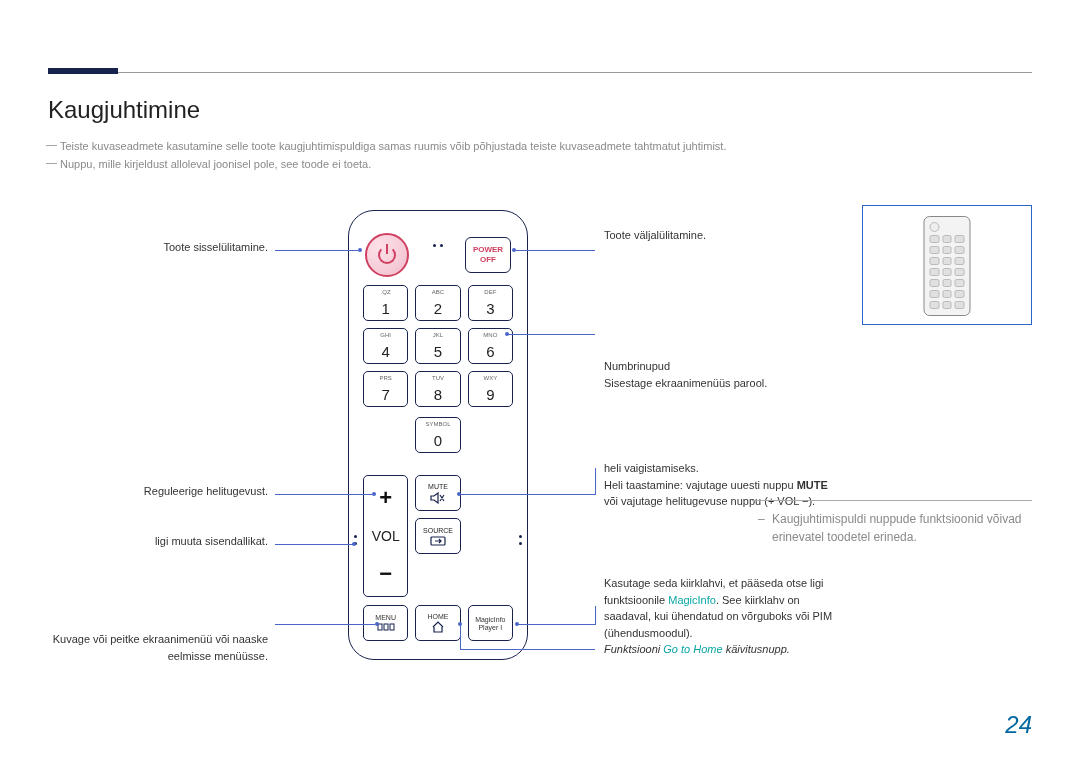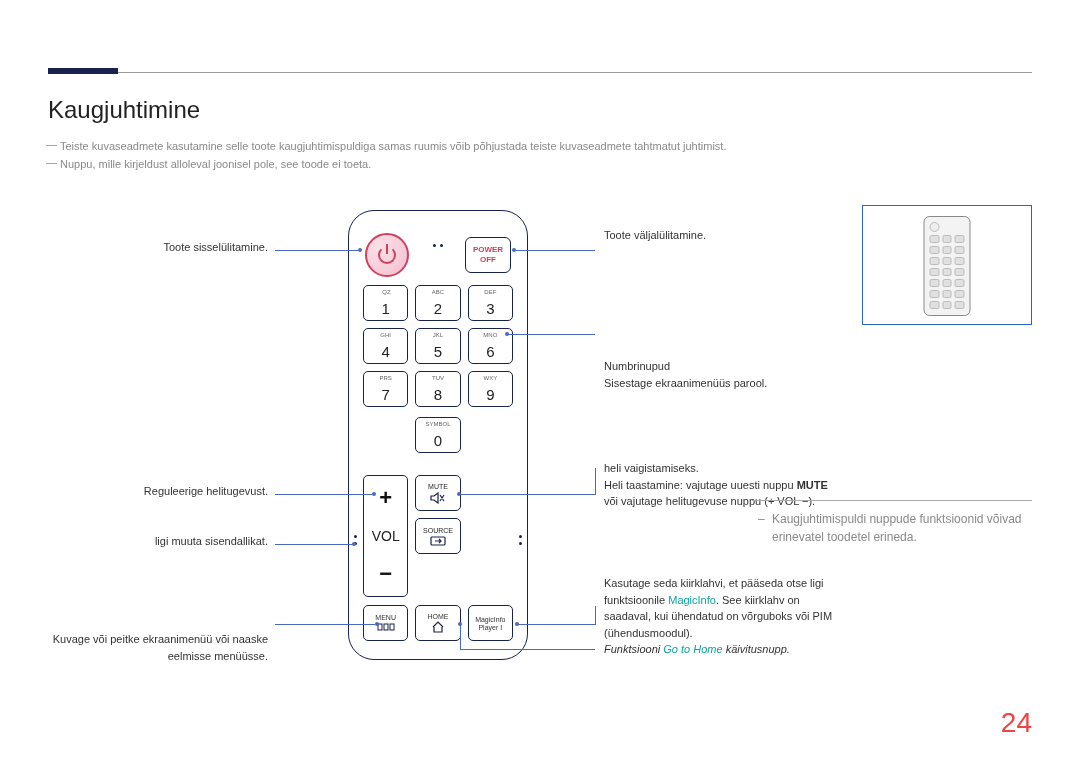--- a/index.html
+++ b/index.html
@@ -163,21 +163,21 @@
     display:grid; grid-template-columns: repeat(3,1fr); grid-auto-rows: 8px; gap:3px;
   }
   .inset .mini .grid span { background:#e0e0e0; border:1px solid #bbb; border-radius:2px; }
   .inset .mini .pwr { position:absolute; top:5px; left:5px; width:10px; height:10px; border:1px solid #bbb; border-radius:50%; background:#eee; }
 
   
   .hr-right { position:absolute; top:500px; right:48px; width:280px; height:1px; background:#aaa; }
   .sidenote { position:absolute; top:510px; right:48px; width:260px; font-size:12px; color:#8a8a8a; line-height:1.5; }
   .sidenote::before { content:"–"; position:absolute; left:-14px; }
 
-  .pagenum { position:absolute; bottom:24px; right:48px; font-size:28px; color:#ef4444; }
+  .pagenum { position:absolute; bottom:24px; right:48px; font-size:24px; color:#0369a1;font-style:italic; }
   
   .lbl-right .mi-link { color: #0aa5a5; }
 </style>
 </head>
 <body>
 
 <div class="page">
   <div class="header-rule"></div>
   <div class="header-accent"></div>
   <h1 class="title">Kaugjuhtimine</h1>

